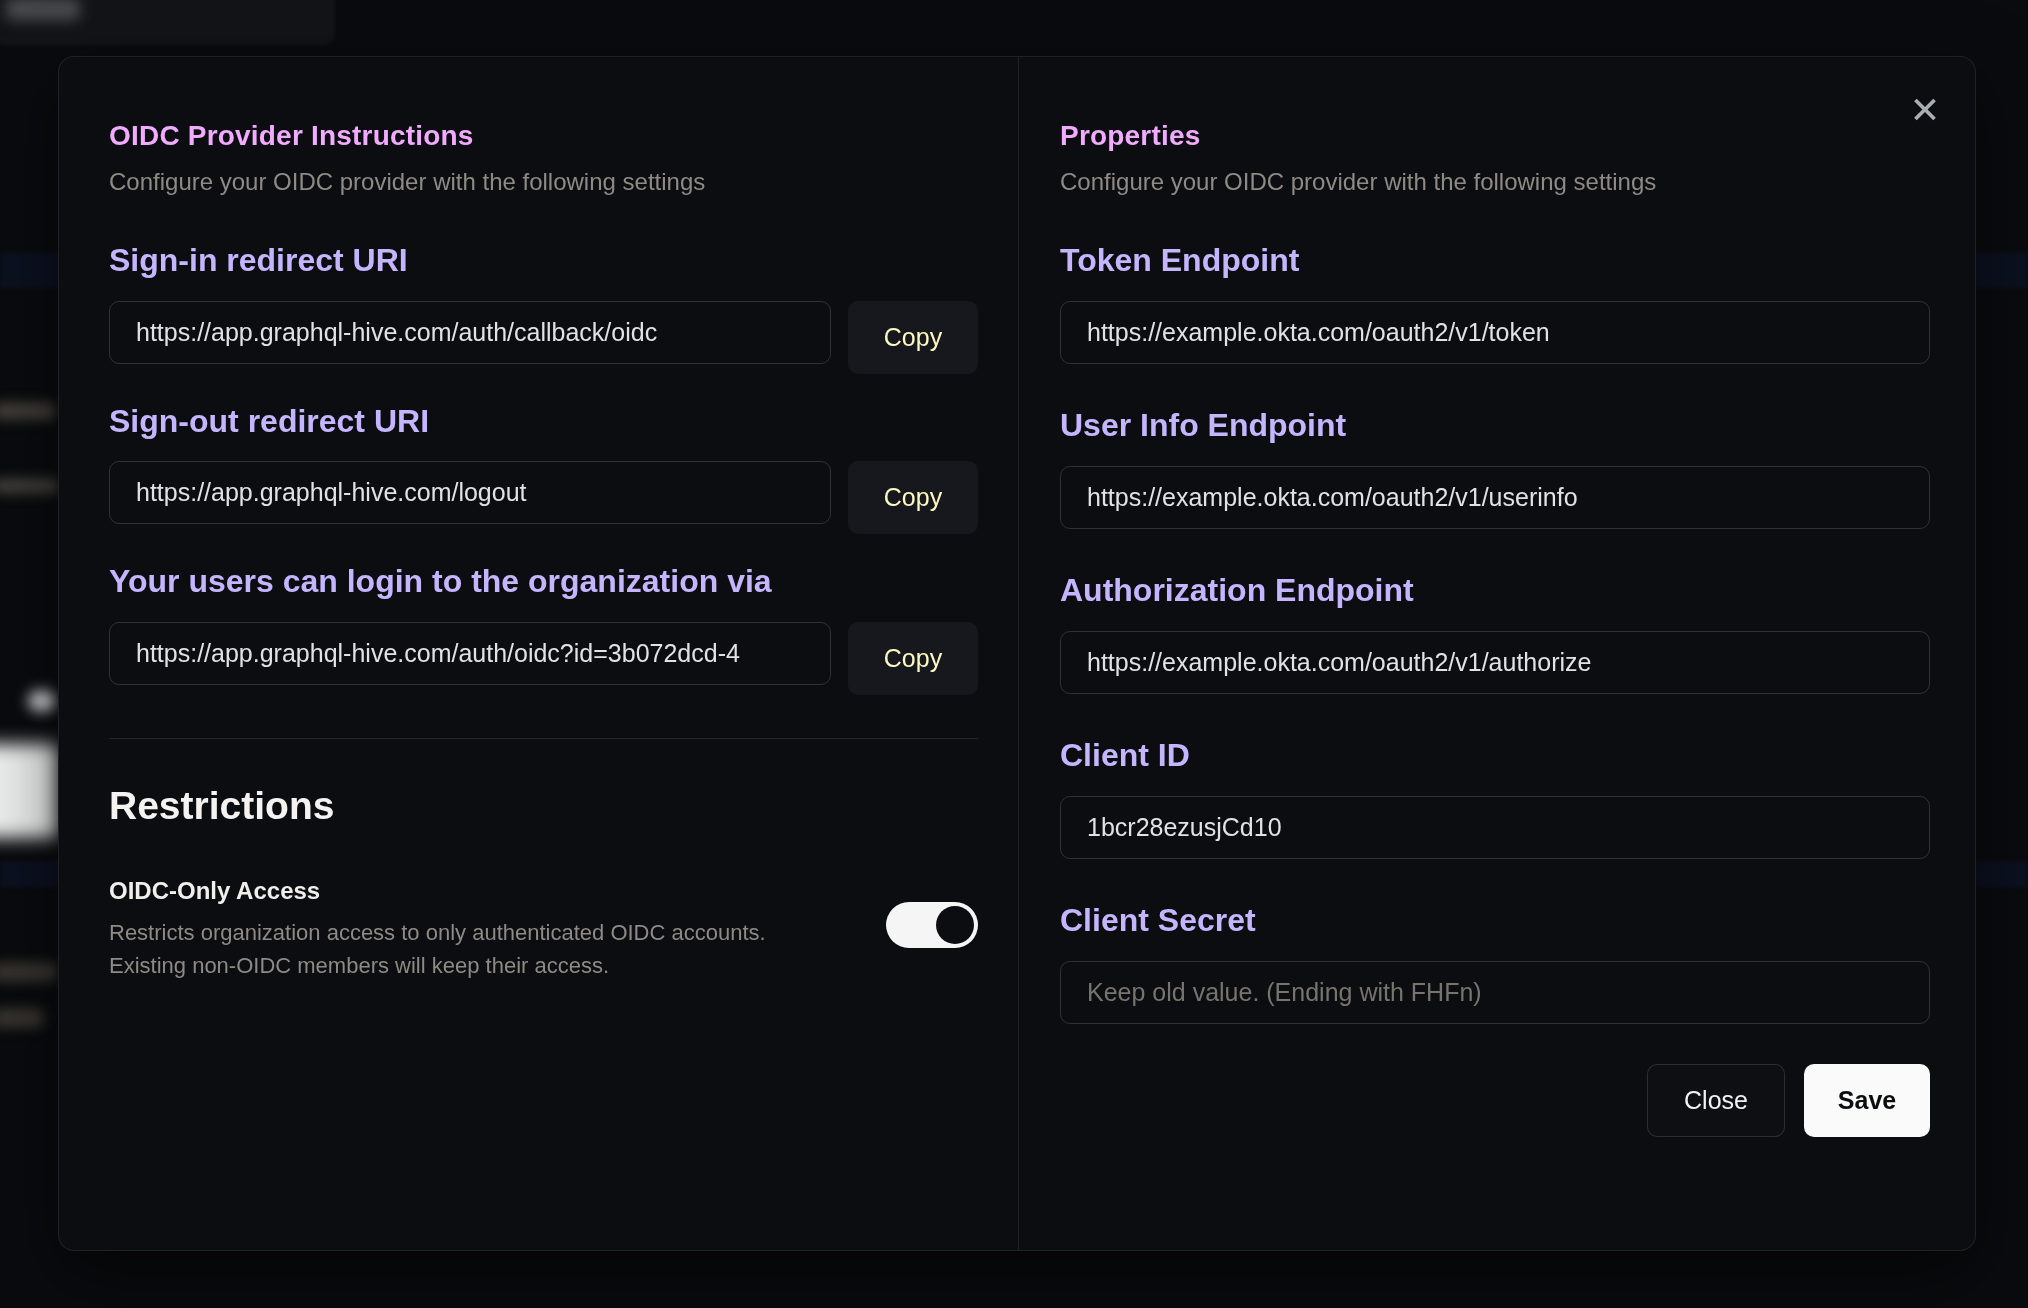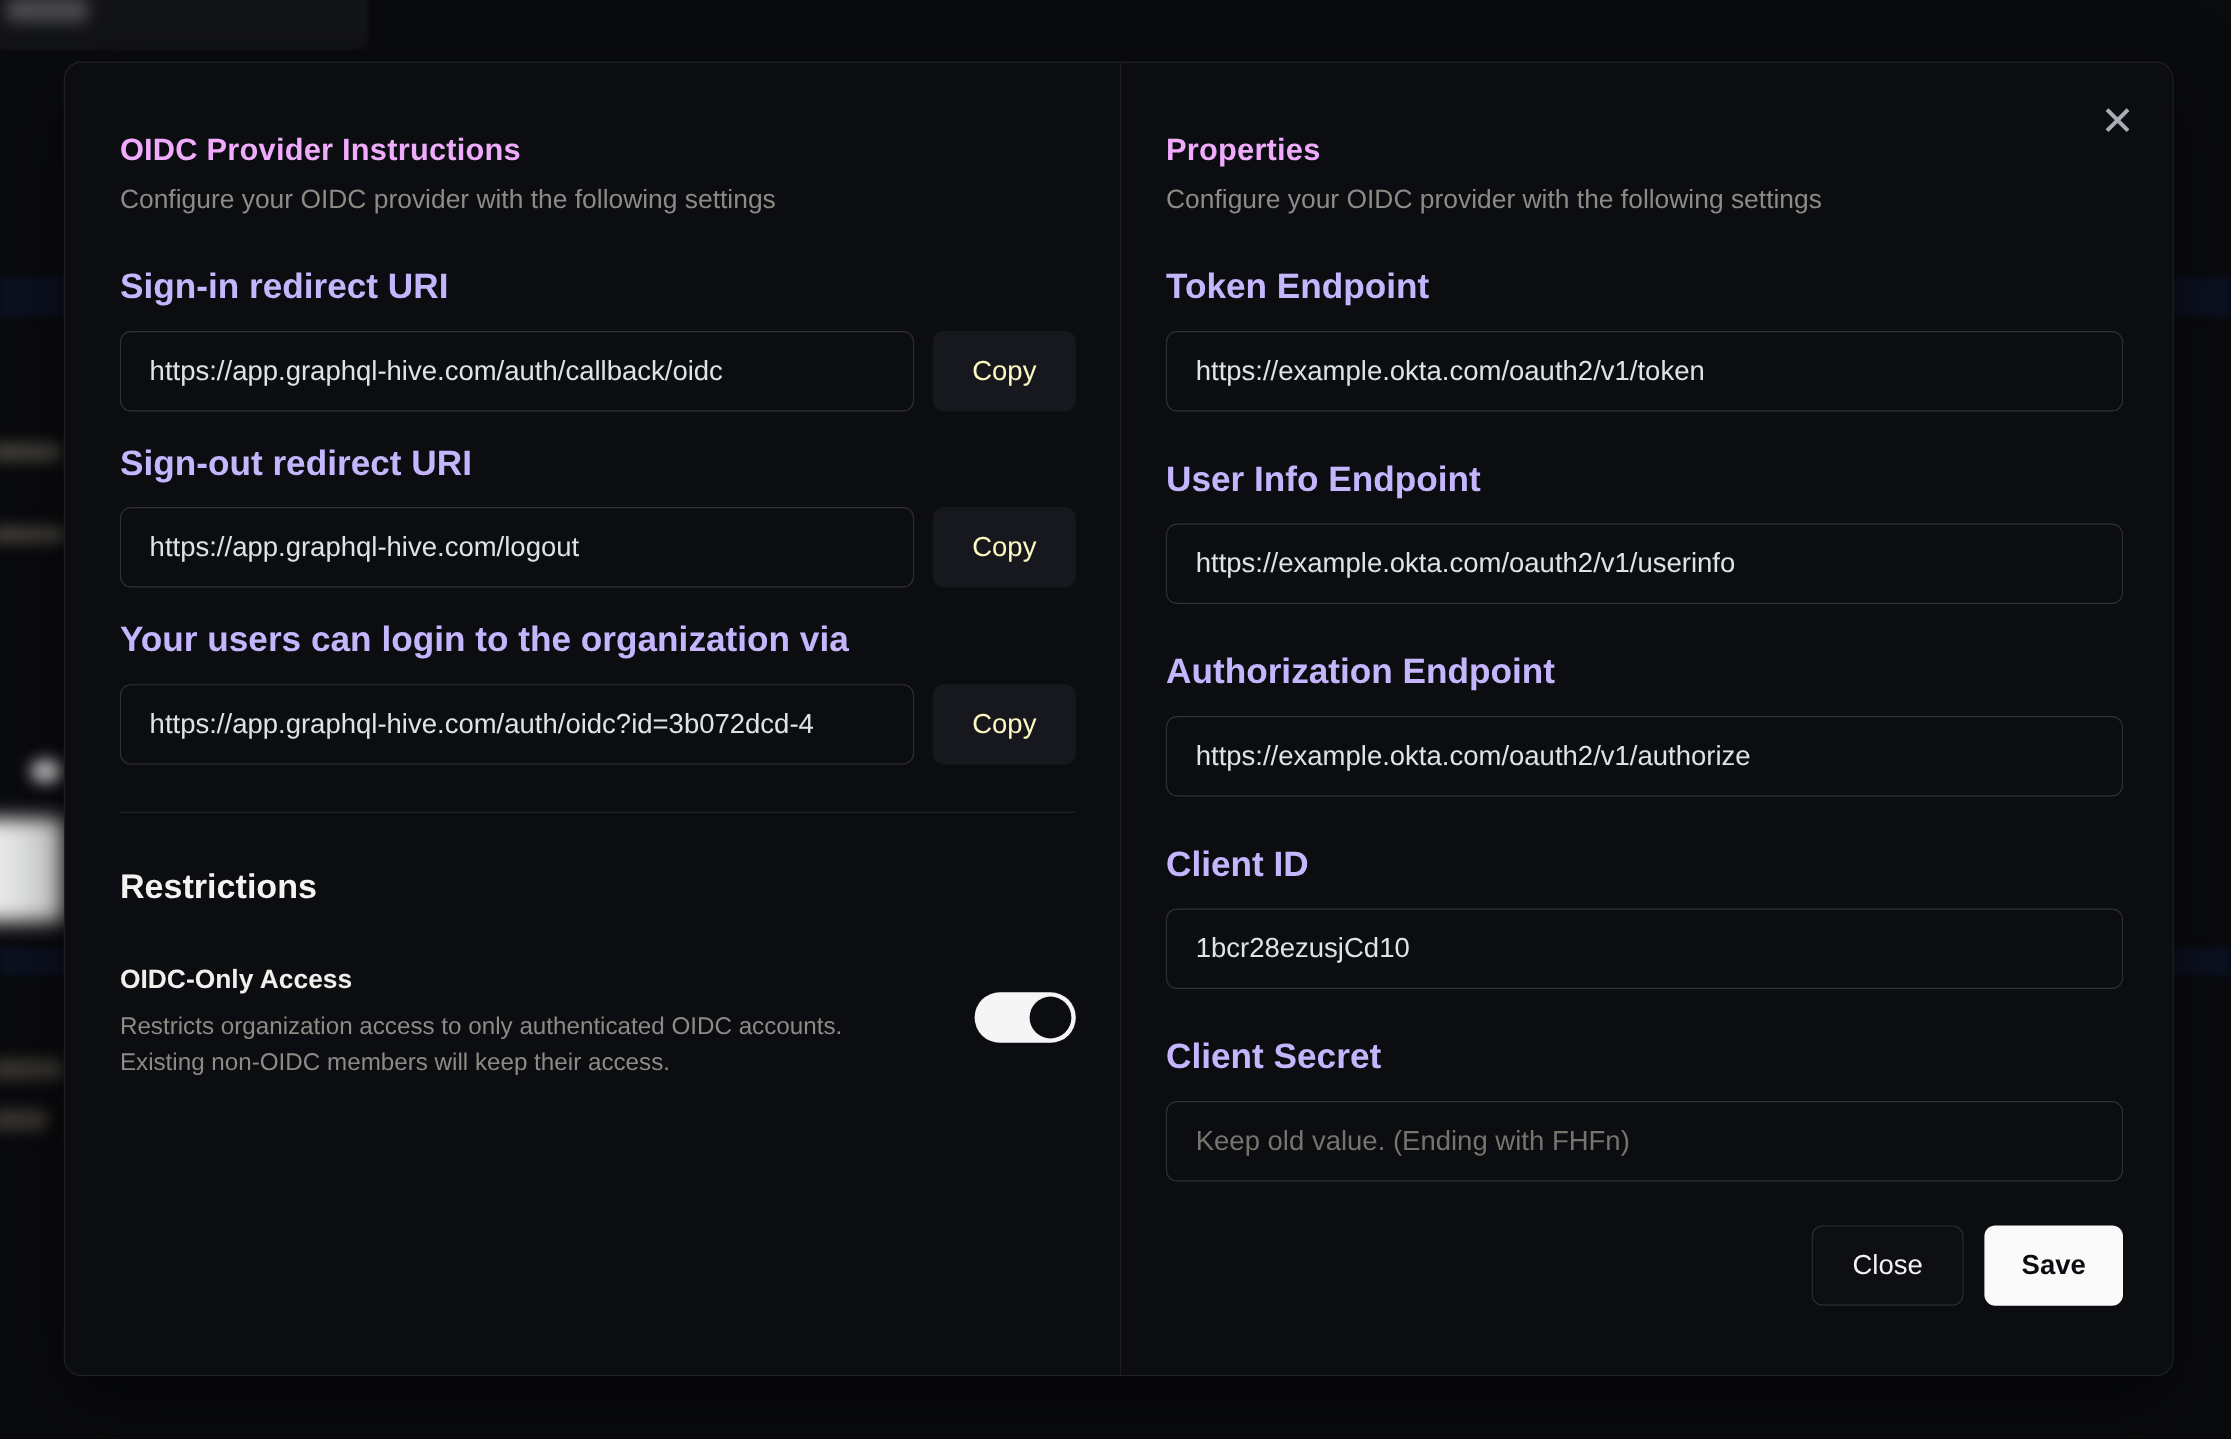--- a/index.html
+++ b/index.html
@@ -36,32 +36,32 @@
   .col-right{left:1001px;width:870px;}
 
   .panel-title{margin:60px 0 0 0;font-size:28px;line-height:38px;font-weight:700;color:#f0abfc;letter-spacing:.2px;}
   .panel-sub{margin:12px 0 0 0;font-size:24px;line-height:30px;font-weight:400;color:#8e8a85;}
 
   .field-label{margin-top:46px;font-size:32px;line-height:30px;font-weight:700;color:#c4b5fd;}
   .field-label.first{margin-top:48px;}
   .fl-tight{margin-top:32px;}
 
   .input-row{display:flex;gap:17px;margin-top:26px;}
-  .text-input{height:73px;width:100%;flex:1;background:transparent;
+  .text-input{height:63px;width:100%;flex:1;background:transparent;
               border:1px solid rgba(255,255,255,.15);border-radius:10px;
               padding:0 26px;font-size:25px;color:#dfe2e7;outline:none;
               font-family:"Liberation Sans",sans-serif;}
   .text-input::placeholder{color:#77736d;}
   .copy-btn{width:130px;height:73px;flex:0 0 130px;background:#16181d;border:none;border-radius:10px;
             color:#fef9c3;font-size:25px;font-weight:500;cursor:pointer;
             font-family:"Liberation Sans",sans-serif;}
 
   .h-divider{margin-top:43px;height:1px;background:rgba(255,255,255,.1);}
 
-  .section-title{margin:47px 0 0 0;font-size:31px;line-height:40px;font-weight:700;color:#f4f3f1;}
+  .section-title{margin:47px 0 0 0;font-size:39px;line-height:40px;font-weight:700;color:#f4f3f1;}
 
   .toggle-row{margin-top:50px;display:flex;align-items:flex-start;justify-content:space-between;}
   .toggle-texts{max-width:740px;}
   .toggle-label{font-size:24px;line-height:30px;font-weight:700;color:#f1efec;}
   .toggle-desc{margin-top:10px;font-size:22px;line-height:33px;color:#8e8a85;}
   .switch{position:relative;width:92px;height:46px;border-radius:23px;background:#f5f5f6;
           margin-top:26px;cursor:pointer;flex:0 0 auto;}
   .switch .thumb{position:absolute;top:4px;right:4px;width:38px;height:38px;border-radius:50%;background:#0c0d11;}
 
   .btn-row{margin-top:40px;display:flex;justify-content:flex-end;gap:19px;}

